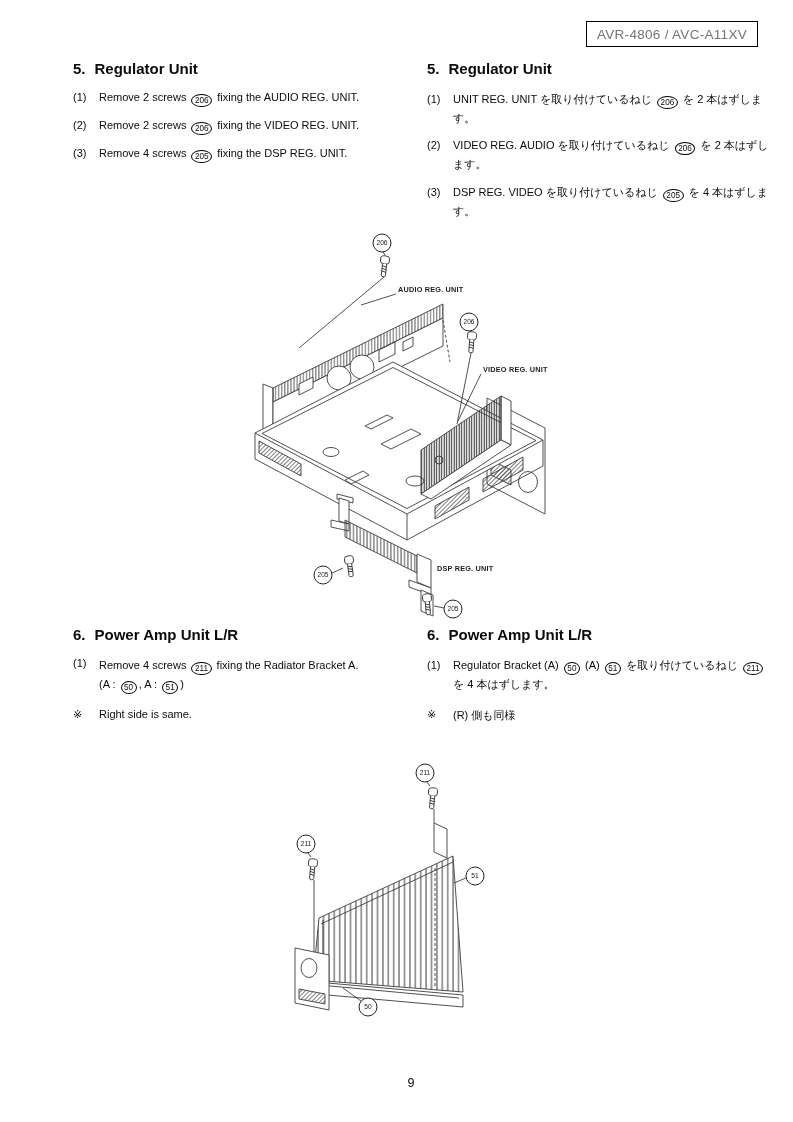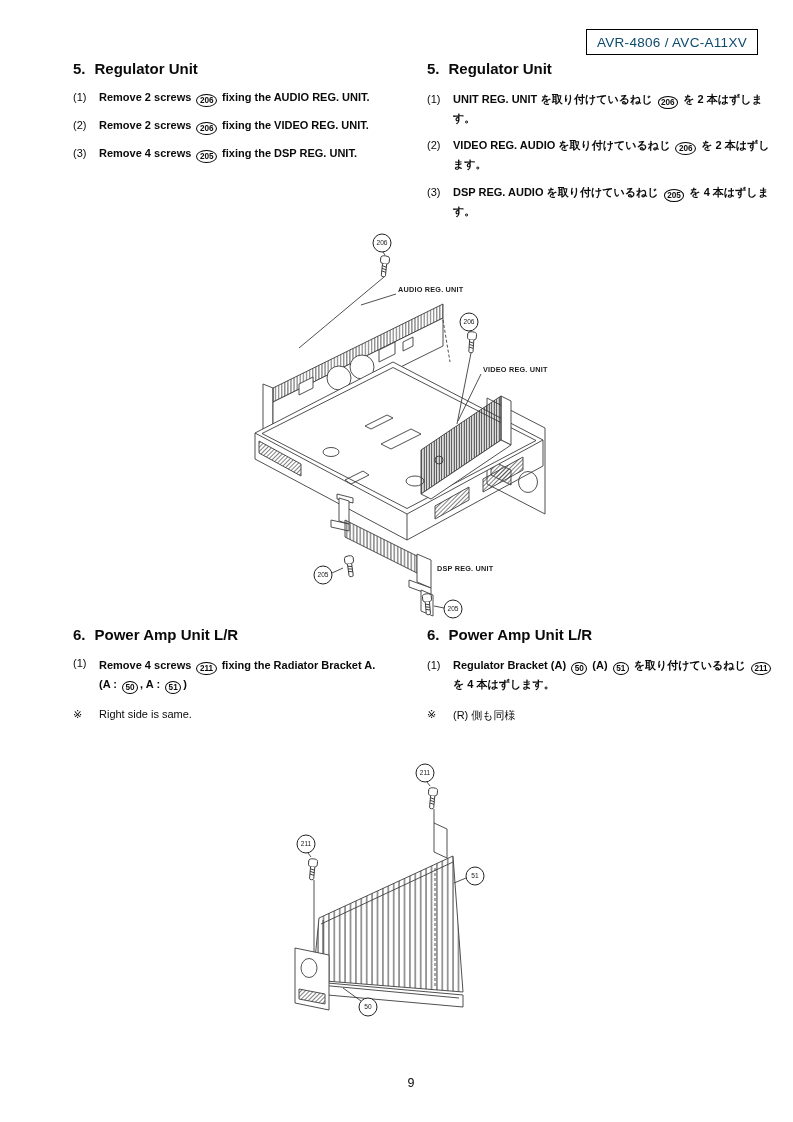--- a/index.html
+++ b/index.html
@@ -5,34 +5,34 @@
   html,body{margin:0;padding:0;}
   body{
     width:793px;height:1122px;position:relative;background:#ffffff;
     font-family:"Liberation Sans","DejaVu Sans",sans-serif;color:#111;
     overflow:hidden;
   }
   .model-box{
     position:absolute;left:586px;top:21px;width:172px;height:26px;
     border:1.6px solid #000;box-sizing:border-box;
     display:flex;align-items:center;justify-content:center;
-    font-size:13.5px;letter-spacing:.3px;color:#0c4a6e;margin-top:8px;
+    font-size:13.5px;letter-spacing:.3px;color:#737373;
   }
   .sec{position:absolute;width:340px;}
   #sec5en{left:73px;top:61px;}
   #sec5ja{left:427px;top:61px;width:352px;}
   #sec6en{left:73px;top:627px;}
   #sec6ja{left:427px;top:627px;width:352px;}
   .sec-title{
     margin:0 0 12px 0;font-size:15px;font-weight:bold;color:#0a0a0a;
     display:flex;gap:9px;line-height:1.1;
   }
   .step{display:flex;font-size:11px;line-height:1.3;margin-bottom:11px;color:#0a0a0a;}
   .step .n{width:26px;flex:none;}
-  .step .s{flex:1;font-weight:bold;}
+  .step .s{flex:1;}
   .ja .step{line-height:1.72;margin-bottom:9px;}
   .note{display:flex;font-size:11px;margin-top:14px;color:#0a0a0a;}
   .note .m{width:26px;flex:none;}
   .seg2 .s{line-height:1.75;}
   .circ{
     display:inline-block;box-sizing:border-box;min-width:14px;height:13px;
     border:1px solid #000;border-radius:50%;
     font-size:8.2px;line-height:11px;text-align:center;
     padding:0 2.5px;margin:0 2px;vertical-align:-2px;background:#fff;
   }
@@ -81,21 +81,21 @@
   <div class="step">
     <span class="n">(1)</span>
     <span class="s"><span>UNIT REG. UNIT を取り付けているねじ </span><span class="circ">206</span><span> を 2 本はずします。</span></span>
   </div>
   <div class="step">
     <span class="n">(2)</span>
     <span class="s"><span>VIDEO REG. AUDIO を取り付けているねじ </span><span class="circ">206</span><span> を 2 本はずします。</span></span>
   </div>
   <div class="step">
     <span class="n">(3)</span>
-    <span class="s"><span>DSP REG. AUDIO を取り付けているねじ </span><span class="circ">205</span><span> を 4 本はずします。</span></span>
+    <span class="s"><span>DSP REG. VIDEO を取り付けているねじ </span><span class="circ">205</span><span> を 4 本はずします。</span></span>
   </div>
 </div>
 
 <svg class="diagram" id="diagram1" width="330" height="400" viewBox="0 0 330 400">
   <defs>
     <pattern id="fins1" patternUnits="userSpaceOnUse" width="3.1" height="8">
       <path d="M1.5,0 V8" stroke="#3c3c3c" stroke-width="0.8"></path>
     </pattern>
     <pattern id="fins2" patternUnits="userSpaceOnUse" width="2.5" height="8">
       <path d="M1.2,0 V8" stroke="#2f2f2f" stroke-width="1.1"></path>

